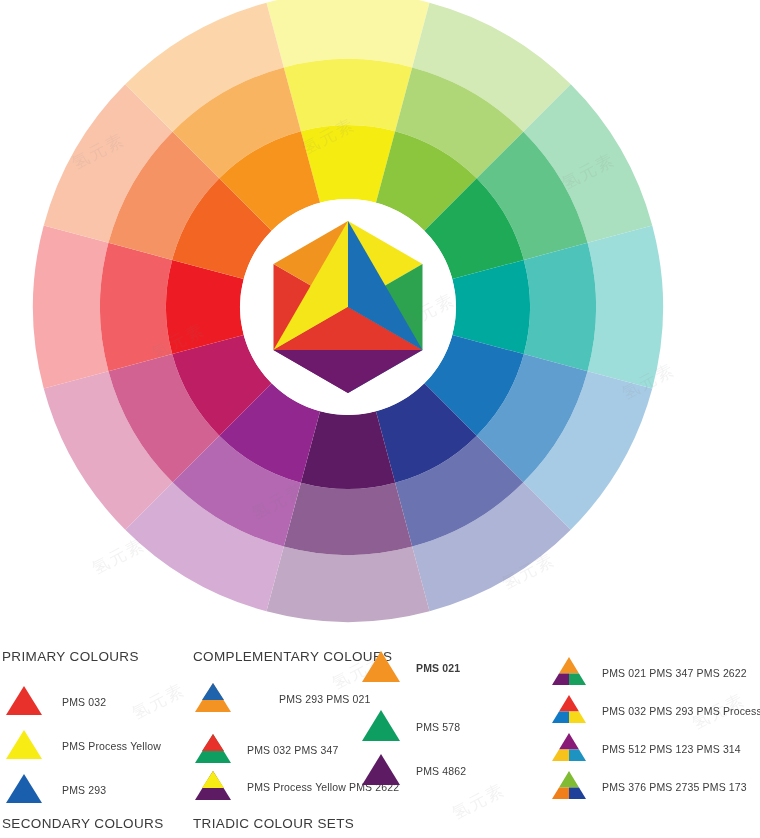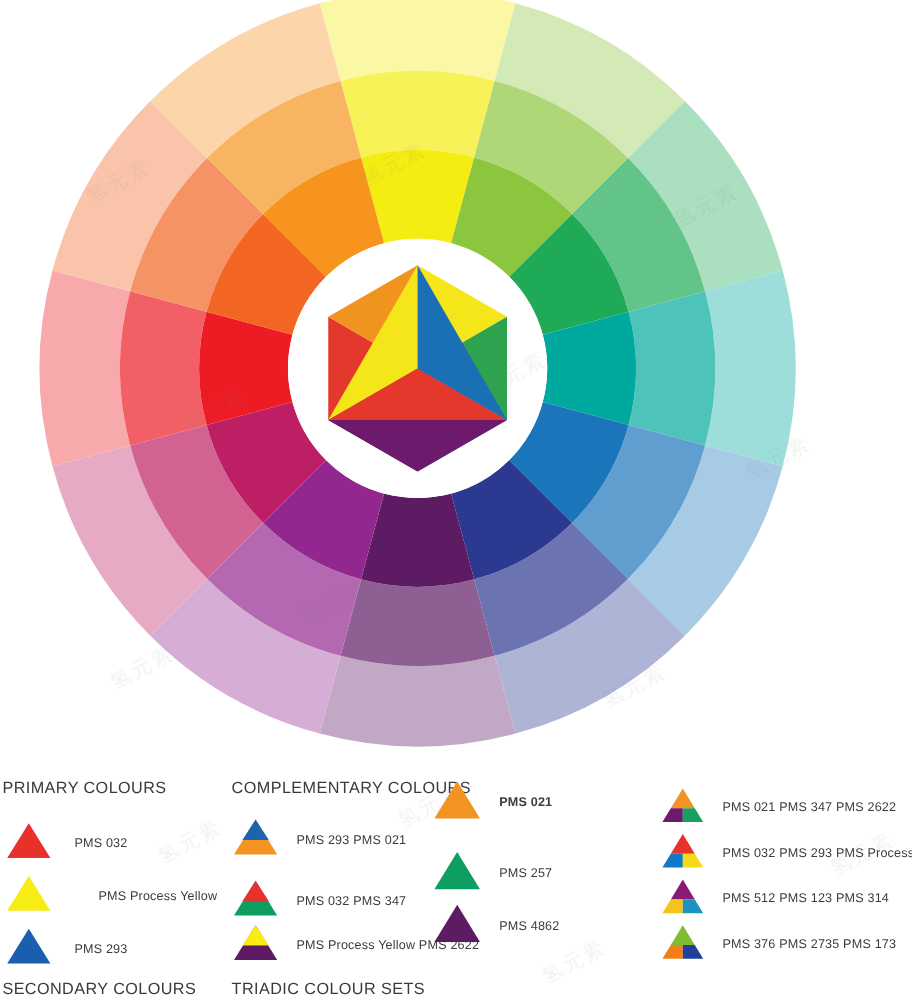--- a/index.html
+++ b/index.html
@@ -42,26 +42,26 @@
   .pms-label{
     font-size:10.5px;
     color:#3c3c3c;
     white-space:nowrap;
     letter-spacing:.15px;
   }
 
   
   .col-primary .row{left:4px;}
   .col-primary .pms-label{margin-left:18px;}
-  .p-r1{top:44px;} .p-r2{top:88px;gap:20px;} .p-r3{top:132px;}
+  .p-r1{top:44px;} .p-r2{top:88px;} .p-r3{top:132px;}
 
   
   .col-comp .row-l{left:0px;}
   .col-comp .row-l .pms-label{margin-left:14px;}
-  .c-l1{top:41px;} .c-l2{top:92px;} .c-l3{top:129px;}
+  .c-l1{top:41px;gap:32px;} .c-l2{top:92px;} .c-l3{top:129px;}
 
   
   .col-comp .row-r{left:167px;}
   .col-comp .row-r .pms-label{margin-left:14px;}
   .c-r1{top:9px;font-weight:bold;} .c-r2{top:68px;} .c-r3{top:112px;}
 
   
   .col-triadic .row{left:27px;}
   .col-triadic .pms-label{margin-left:14px;}
   .t-r1{top:15px;} .t-r2{top:53px;} .t-r3{top:91px;} .t-r4{top:129px;}
@@ -223,21 +223,21 @@
         </span>
         <span class="pms-label">PMS 021</span>
       </div>
 
       <div class="row row-r c-r2">
         <span class="swatch">
           <svg width="42" height="34" viewBox="0 0 42 34">
             <polygon points="21,2 40,33 2,33" fill="#0f9e62"></polygon>
           </svg>
         </span>
-        <span class="pms-label">PMS 257</span>
+        <span class="pms-label">PMS 578</span>
       </div>
 
       <div class="row row-r c-r3">
         <span class="swatch">
           <svg width="42" height="34" viewBox="0 0 42 34">
             <polygon points="21,2 40,33 2,33" fill="#5c1b63"></polygon>
           </svg>
         </span>
         <span class="pms-label">PMS 4862</span>
       </div>

